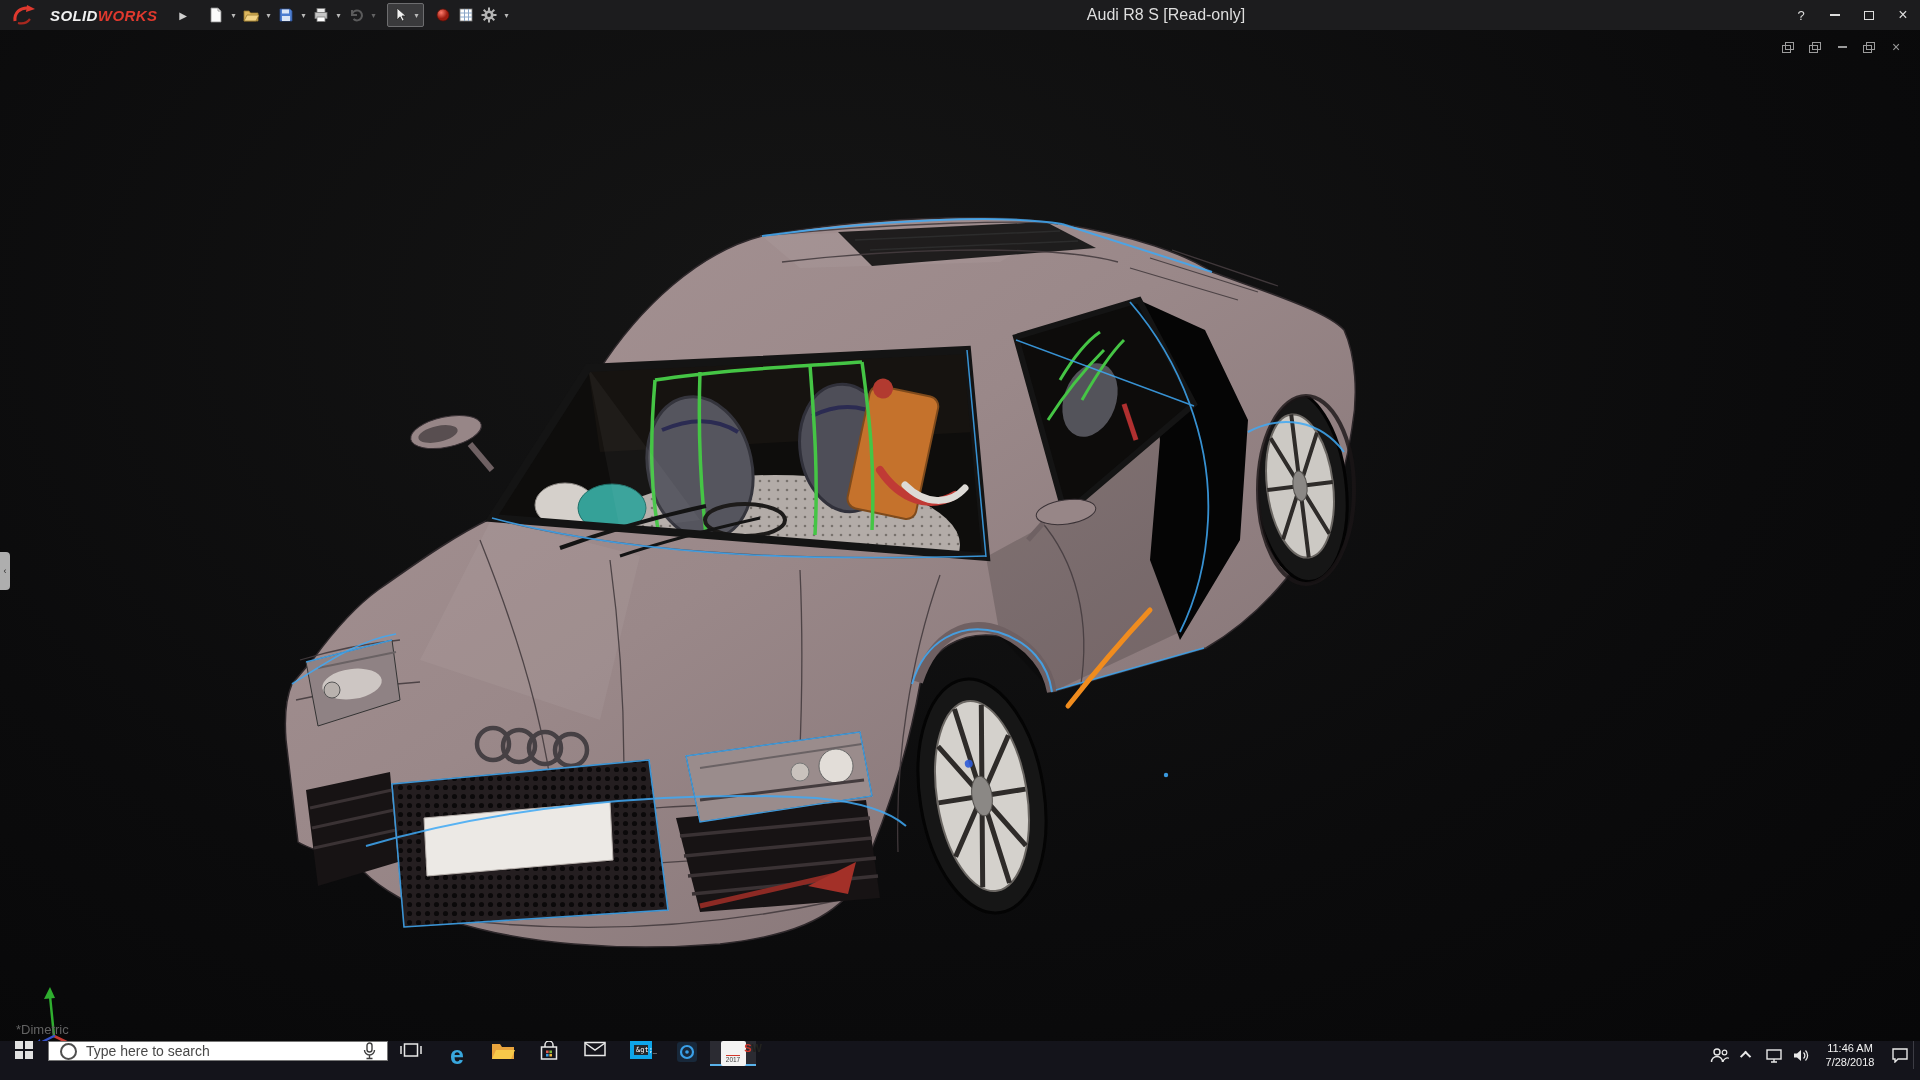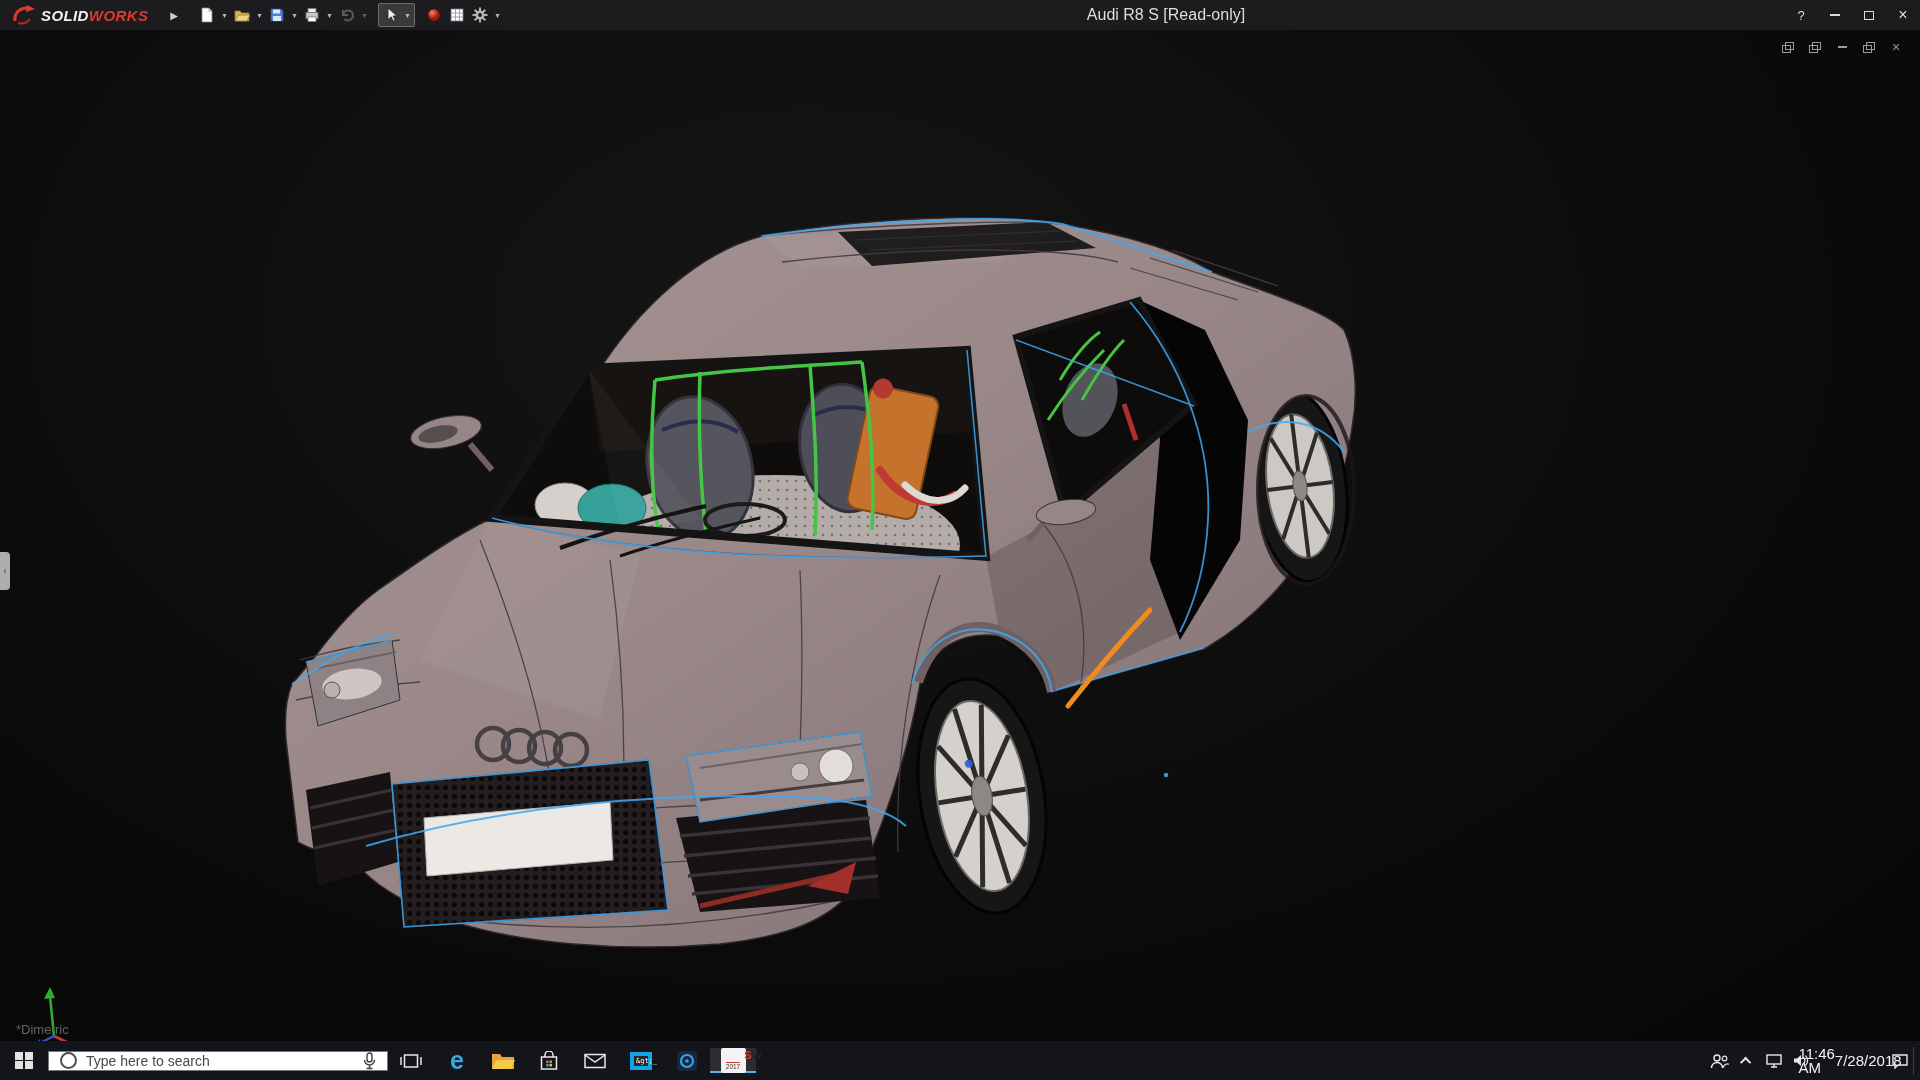--- a/index.html
+++ b/index.html
@@ -3,21 +3,21 @@
 <meta charset="utf-8">
 <style>
   * { margin:0; padding:0; box-sizing:border-box; }
   html,body { width:1920px; height:1080px; overflow:hidden; background:#000;
               font-family:"Liberation Sans", sans-serif; }
   #app { position:relative; width:1920px; height:1080px; }
 
   
   .titlebar { position:absolute; left:0; top:0; width:1920px; height:30px;
               background:#1c1c1e; display:flex; align-items:center; color:#e3e3e3; }
-  .logo-area { display:flex; align-items:center; gap:5px; padding-left:12px; }
+  .logo-area { display:flex; align-items:center; gap:14px; padding-left:12px; }
   .logo-text { font-size:15px; font-weight:bold; font-style:italic; letter-spacing:.4px; }
   .logo-solid { color:#f1f1f1; } .logo-works { color:#e0392e; }
   .menu-expand { margin-left:22px; font-size:10px; color:#cfcfcf; cursor:default; }
   .toolbar { display:flex; align-items:center; margin-left:18px; gap:1px; height:30px; }
   .tb-btn { width:22px; height:22px; display:flex; align-items:center; justify-content:center; }
   .tb-btn svg { width:16px; height:16px; }
   .tb-caret { width:11px; font-size:8px; color:#b9b9b9; text-align:center; }
   .tb-chip { display:flex; align-items:center; background:#3a3a3c; border:1px solid #6d6d6f;
              border-radius:2px; height:24px; padding:0 1px; }
   .disabled { opacity:.45; }
@@ -43,21 +43,21 @@
   .dc-min { width:9px; border-bottom:2px solid #9b9b9b; }
   .dc-close { font-size:14px; }
   .view-label { position:absolute; left:16px; top:992px; color:#636363; font-size:13px; }
   .triad { position:absolute; left:12px; top:948px; }
   .left-tab { position:absolute; left:0; top:522px; width:10px; height:38px; background:#aeaeae;
               border-radius:0 4px 4px 0; display:flex; align-items:center; justify-content:center;
               color:#2a2a2a; font-size:9px; }
 
   
   .taskbar { position:absolute; left:0; top:1041px; width:1920px; height:39px;
-             background:#14141b; display:flex; align-items:center; color:#e8e8e8; }
+             background:#14141b; display:flex; align-items:flex-start; color:#e8e8e8; }
   .tb-start { width:48px; display:flex; align-items:center; justify-content:center; }
   .win-logo { display:grid; grid-template-columns:8px 8px; grid-template-rows:8px 8px; gap:1.5px; }
   .win-logo span { background:#e2e2e2; }
   .search-box { width:340px; background:#ffffff; border:1px solid #767676; display:flex;
                 align-items:center; gap:9px; padding:0 11px; }
   .cortana-ring { width:17px; height:17px; border:2px solid #4e4e4e; border-radius:50%; flex:none; }
   .search-box input { flex:1; border:none; outline:none; font-size:14px; color:#333;
                       font-family:"Liberation Sans", sans-serif; background:transparent; }
   .search-box input::placeholder { color:#484848; }
   .task-icon { width:46px; display:flex; align-items:center; justify-content:center; position:relative; }
@@ -67,22 +67,22 @@
                font-size:7px; padding:1px 2px; font-family:"DejaVu Sans Mono", monospace; }
   .sw-chip { width:25px; height:25px; background:#f4f3f2; border-radius:2px; display:flex;
              flex-direction:column; align-items:center; justify-content:center; line-height:1; }
   .sw-chip .sw-top { font-size:11px; font-weight:bold;margin-left:40px; }
   .sw-chip .sw-s { color:#d3372a; } .sw-chip .sw-w { color:#23231f; }
   .sw-chip .sw-year { font-size:6.5px; color:#3a3a3a; border-top:1.5px solid #d3372a; margin-top:1px; padding-top:1px; }
   .tray { margin-left:auto; display:flex; align-items:stretch; }
   .tray-icon { width:27px; display:flex; align-items:center; justify-content:center; }
   .chev-up { width:8px; height:8px; border-top:2px solid #e8e8e8; border-left:2px solid #e8e8e8;
              transform:rotate(45deg) translateY(2px); }
-  .clock { width:72px; display:flex; flex-direction:row; align-items:center; justify-content:center;
-           font-size:15px; line-height:14px; color:#f2f2f2; }
+  .clock { width:72px; display:flex; flex-direction:column; align-items:center; justify-content:center;
+           font-size:11px; line-height:14px; color:#f2f2f2; }
   .show-desktop { width:7px; border-left:1px solid #3c3c44; }
 </style>
 </head>
 <body>
 
 <div id="app">
 
   <div class="titlebar">
     <div class="logo-area">
       <svg width="24" height="20" viewBox="0 0 24 20">

